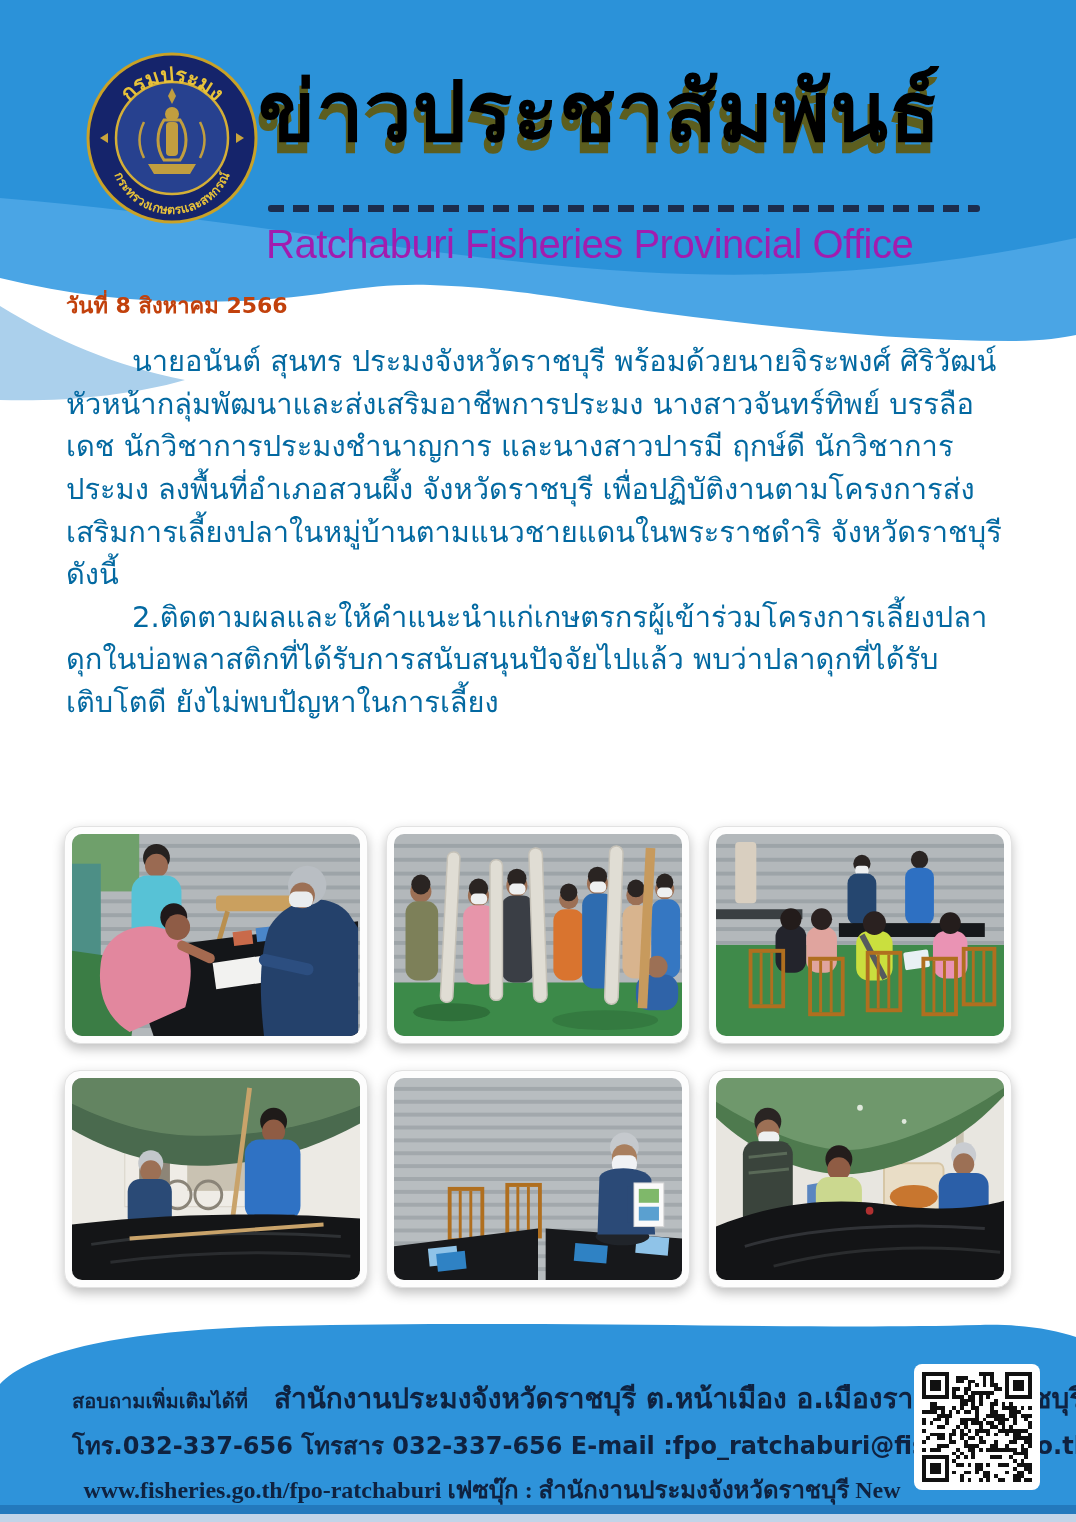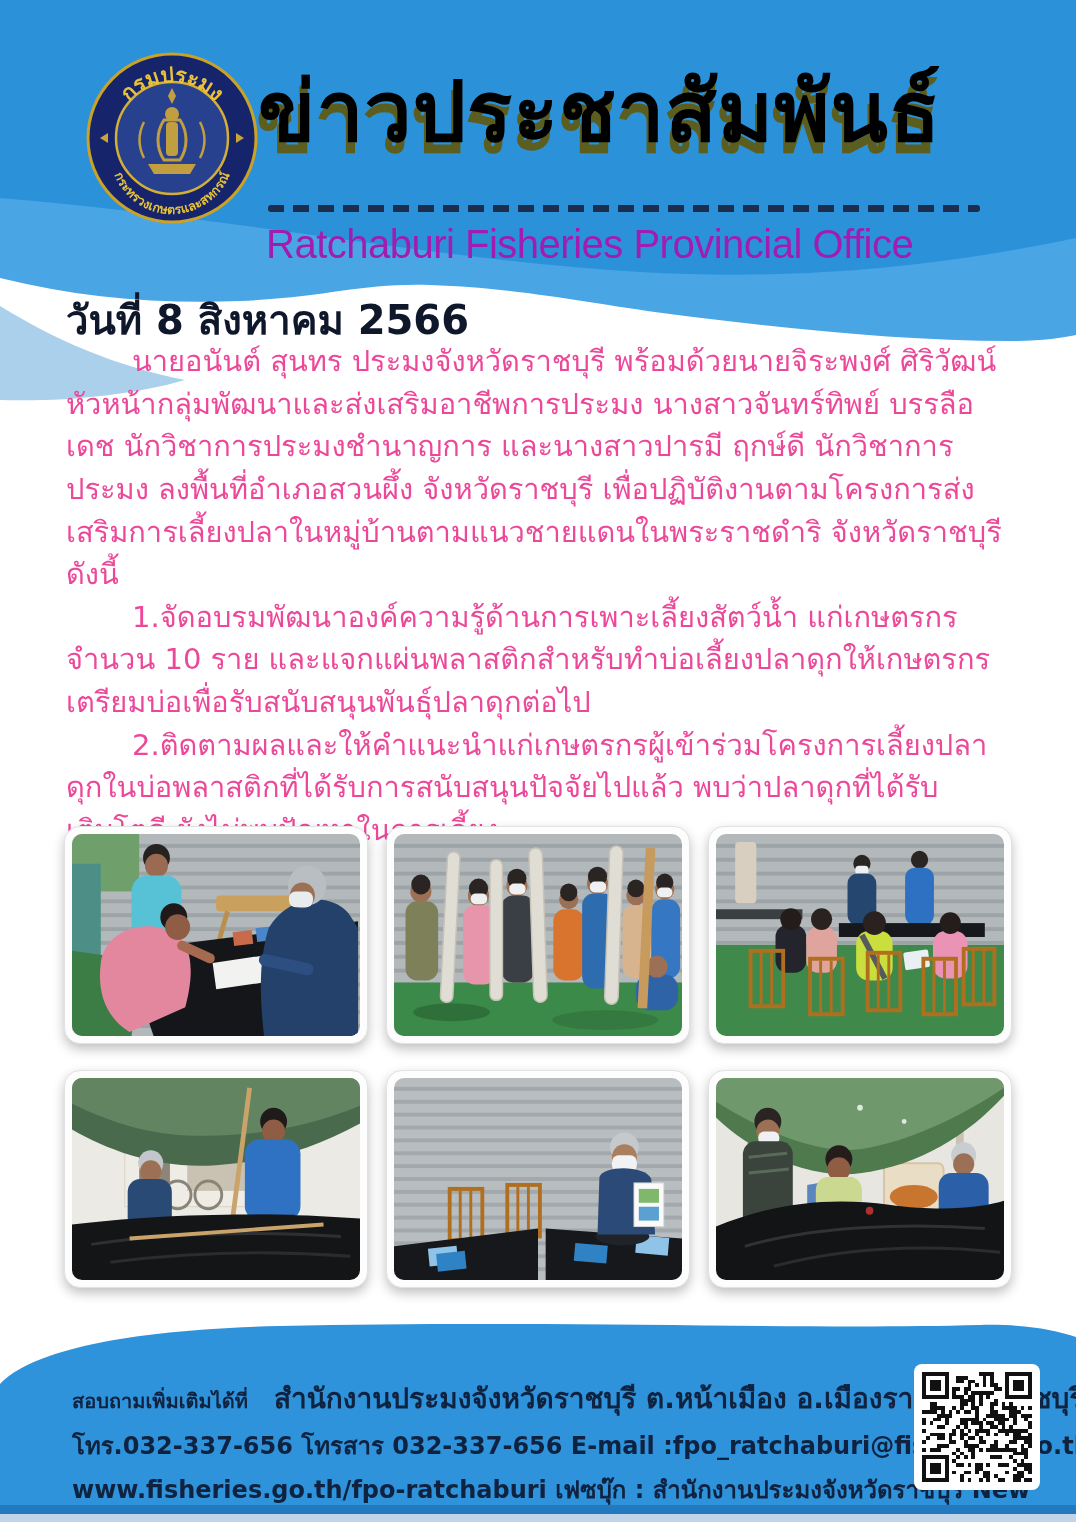--- a/index.html
+++ b/index.html
@@ -21,25 +21,25 @@
     border-radius:3px;
   }
   .subtitle{
     position:absolute;top:222px;left:266px;width:720px;margin:0;
     font-family:"Liberation Sans",sans-serif;
     font-size:40px;font-weight:normal;color:#a21caf;white-space:nowrap;letter-spacing:-0.5px;
   }
   
   .date-line{
     position:absolute;top:288px;left:66px;
-    font-size:40px;font-weight:bold;color:#0f172a;
+    font-size:22px;font-weight:bold;color:#c2410c;
   }
   .article{
     position:absolute;top:340px;left:66px;width:950px;
-    font-size:29px;line-height:1.47;color:#ec4899;
+    font-size:29px;line-height:1.47;color:#0369a1;
   }
   .article p{margin:0;text-indent:66px;}
   
   .photo-grid{
     position:absolute;top:826px;left:64px;width:948px;
     display:grid;grid-template-columns:repeat(3,1fr);column-gap:18px;row-gap:26px;
   }
   .photo-card{
     background:#fdfdfd;border:1px solid #e2e2e2;border-radius:16px;padding:7px;
     box-shadow:0 5px 12px rgba(0,0,0,.25);height:218px;box-sizing:border-box;
@@ -51,21 +51,21 @@
     position:absolute;top:1376px;left:72px;width:840px;
     display:flex;align-items:baseline;gap:26px;color:#0f2240;white-space:nowrap;
   }
   .footer-line1 .small{font-size:20px;font-weight:bold;}
   .footer-line1 .big{font-size:28px;font-weight:bold;}
   .footer-line2,.footer-line3{
     position:absolute;left:72px;width:840px;text-align:center;
     font-size:24px;font-weight:bold;color:#0f2240;white-space:nowrap;
   }
   .footer-line2{top:1426px;}
-  .footer-line3{top:1470px;}
+  .footer-line3{top:1470px;font-family:Liberation Serif, serif;}
   .qr-box{
     position:absolute;top:1364px;left:914px;width:126px;height:126px;
     background:#ffffff;border-radius:8px;padding:8px;box-sizing:border-box;
   }
   .qr-box svg{width:100%;height:100%;shape-rendering:crispEdges;}
 </style>
 </head>
 <body>
 
 <div class="page">
@@ -103,21 +103,20 @@
     </text>
   </svg>
 
   <h1 class="title">ข่าวประชาสัมพันธ์</h1>
   <div class="dashes"></div>
   <h2 class="subtitle">Ratchaburi Fisheries Provincial Office</h2>
 
   <div class="date-line">วันที่ 8 สิงหาคม 2566</div>
   <div class="article">
     <p>นายอนันต์ สุนทร ประมงจังหวัดราชบุรี พร้อมด้วยนายจิระพงศ์ ศิริวัฒน์ หัวหน้ากลุ่มพัฒนาและส่งเสริมอาชีพการประมง นางสาวจันทร์ทิพย์ บรรลือเดช นักวิชาการประมงชำนาญการ และนางสาวปารมี ฤกษ์ดี นักวิชาการประมง ลงพื้นที่อำเภอสวนผึ้ง จังหวัดราชบุรี เพื่อปฏิบัติงานตามโครงการส่งเสริมการเลี้ยงปลาในหมู่บ้านตามแนวชายแดนในพระราชดำริ จังหวัดราชบุรี ดังนี้</p>
-    <p>1.จัดอบรมพัฒนาองค์ความรู้ด้านการเพาะเลี้ยงสัตว์น้ำ แก่เกษตรกร จำนวน 10 ราย และแจกแผ่นพลาสติกสำหรับทำบ่อเลี้ยงปลาดุกให้เกษตรกรเตรียมบ่อเพื่อรับสนับสนุนพันธุ์ปลาดุกต่อไป</p>
     <p>2.ติดตามผลและให้คำแนะนำแก่เกษตรกรผู้เข้าร่วมโครงการเลี้ยงปลาดุกในบ่อพลาสติกที่ได้รับการสนับสนุนปัจจัยไปแล้ว พบว่าปลาดุกที่ได้รับเติบโตดี ยังไม่พบปัญหาในการเลี้ยง</p>
   </div>
 
   <div class="photo-grid">
 
     <div class="photo-card" title="Officials and farmers signing documents at a black table">
       <svg viewBox="0 0 300 204" preserveAspectRatio="none">
         <defs>
             <pattern id="cor1" width="8" height="14" patternUnits="userSpaceOnUse">
           <rect width="8" height="14" fill="#b3b8bb"></rect>

